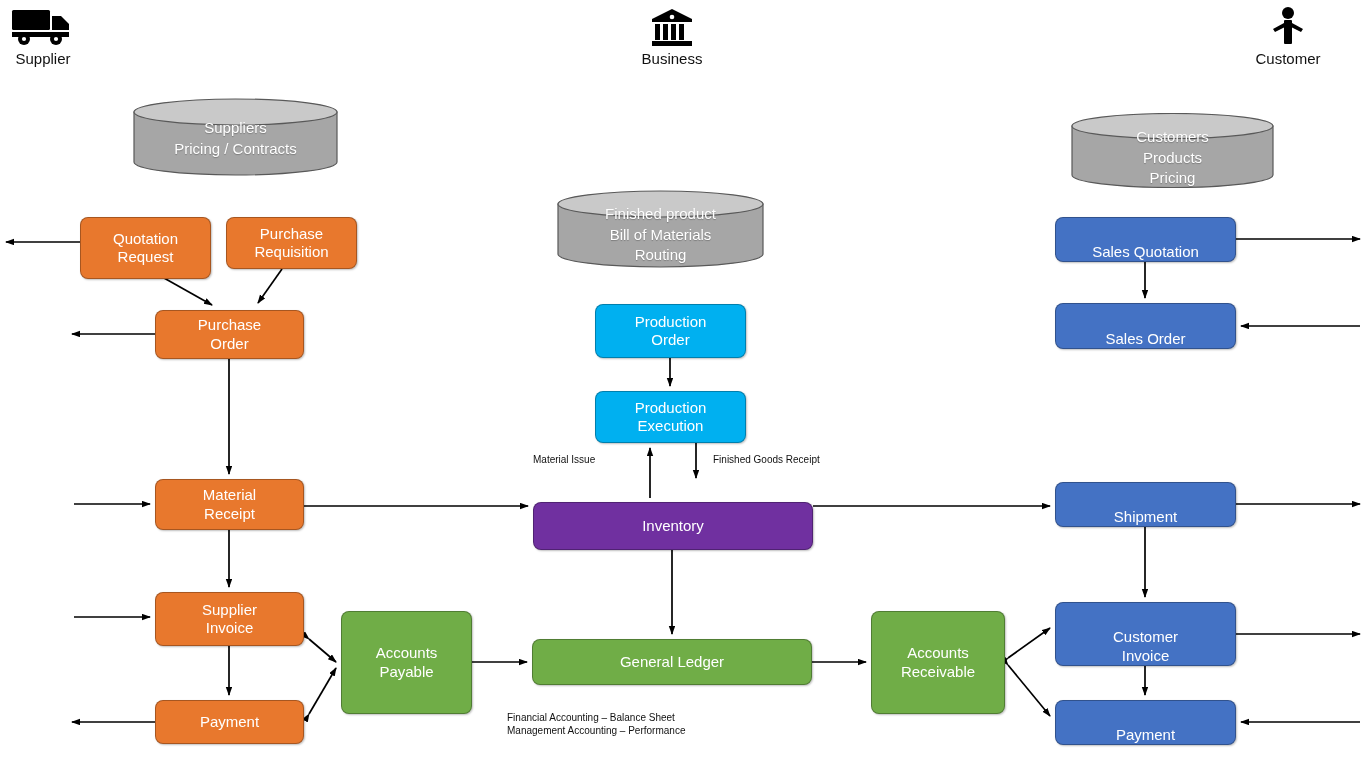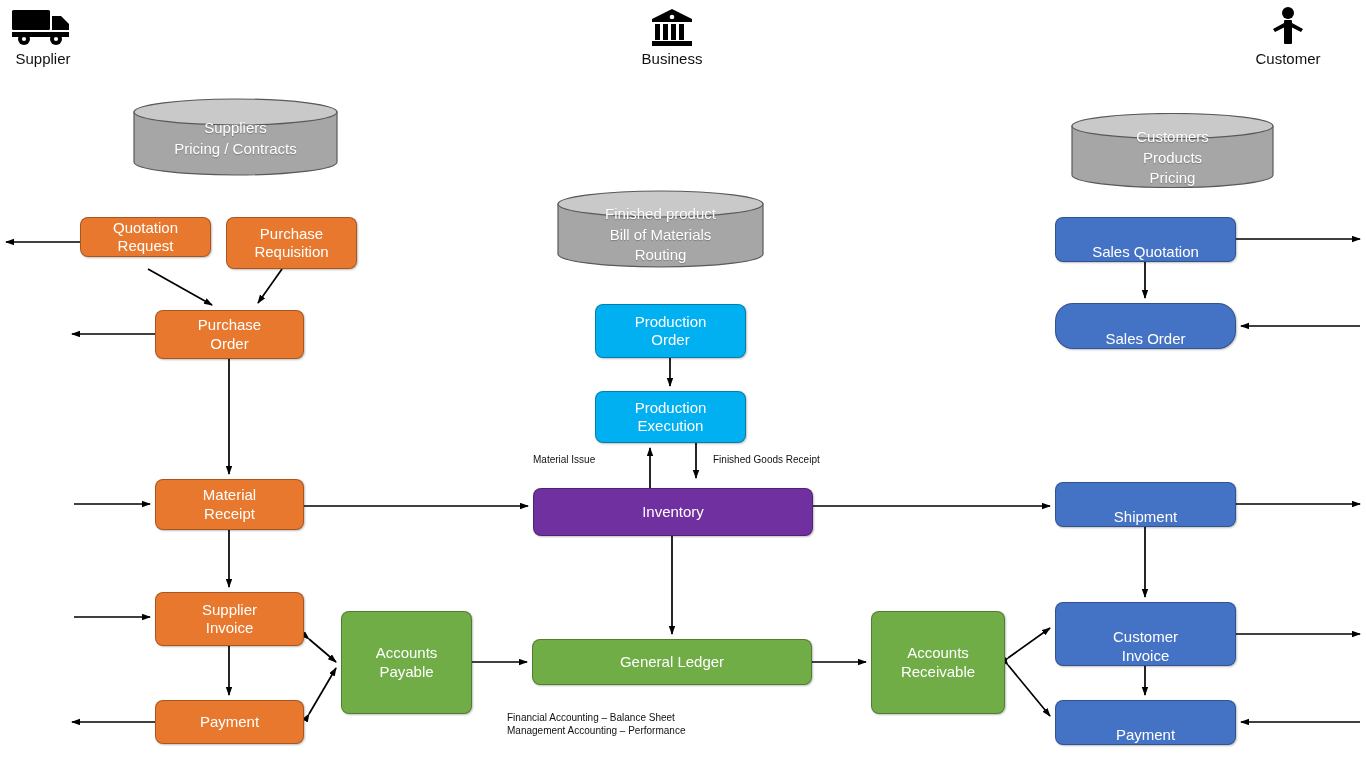--- a/index.html
+++ b/index.html
@@ -195,21 +195,21 @@
       <path d="M1,13 L1,62 a100.5,12.5 0 0 0 201,0 L202,13 z" fill="#A6A6A6" stroke="#595959" stroke-width="1.2"></path>
       <ellipse cx="101.5" cy="13" rx="100.5" ry="12.5" fill="#C9C9C9" stroke="#595959" stroke-width="1.2"></ellipse>
     </svg>
     <div class="cyl-text" style="top:14px;">
       <div>Customers</div>
       <div>Products</div>
       <div>Pricing</div>
     </div>
   </div>
 
-  <div class="box orange" style="left:80px;top:217px;width:131px;height:40px;">
+  <div class="box orange" style="left:80px;top:217px;width:131px;height:62px;">
     <span>Quotation
 Request</span>
   </div>
   <div class="box orange" style="left:226px;top:217px;width:131px;height:52px;">
     <span>Purchase
 Requisition</span>
   </div>
   <div class="box orange" style="left:155px;top:310px;width:149px;height:49px;">
     <span>Purchase
 Order</span>
@@ -227,28 +227,28 @@
   </div>
 
   <div class="box cyan" style="left:595px;top:304px;width:151px;height:54px;">
     <span>Production
 Order</span>
   </div>
   <div class="box cyan" style="left:595px;top:391px;width:151px;height:52px;">
     <span>Production
 Execution</span>
   </div>
-  <div class="box purple" style="left:533px;top:488px;width:280px;height:48px;">
+  <div class="box purple" style="left:533px;top:502px;width:280px;height:48px;">
     <span>Inventory</span>
   </div>
 
   <div class="box blue" style="left:1055px;top:217px;width:181px;height:45px;">
     <span>Sales Quotation</span>
   </div>
-  <div class="box blue" style="left:1055px;top:303px;width:181px;height:46px;border-radius:18px;">
+  <div class="box blue" style="left:1055px;top:303px;width:181px;height:46px;">
     <span>Sales Order</span>
   </div>
   <div class="box blue" style="left:1055px;top:482px;width:181px;height:45px;">
     <span>Shipment</span>
   </div>
   <div class="box blue" style="left:1055px;top:602px;width:181px;height:64px;">
     <span>Customer
 Invoice</span>
   </div>
   <div class="box blue" style="left:1055px;top:700px;width:181px;height:45px;">

